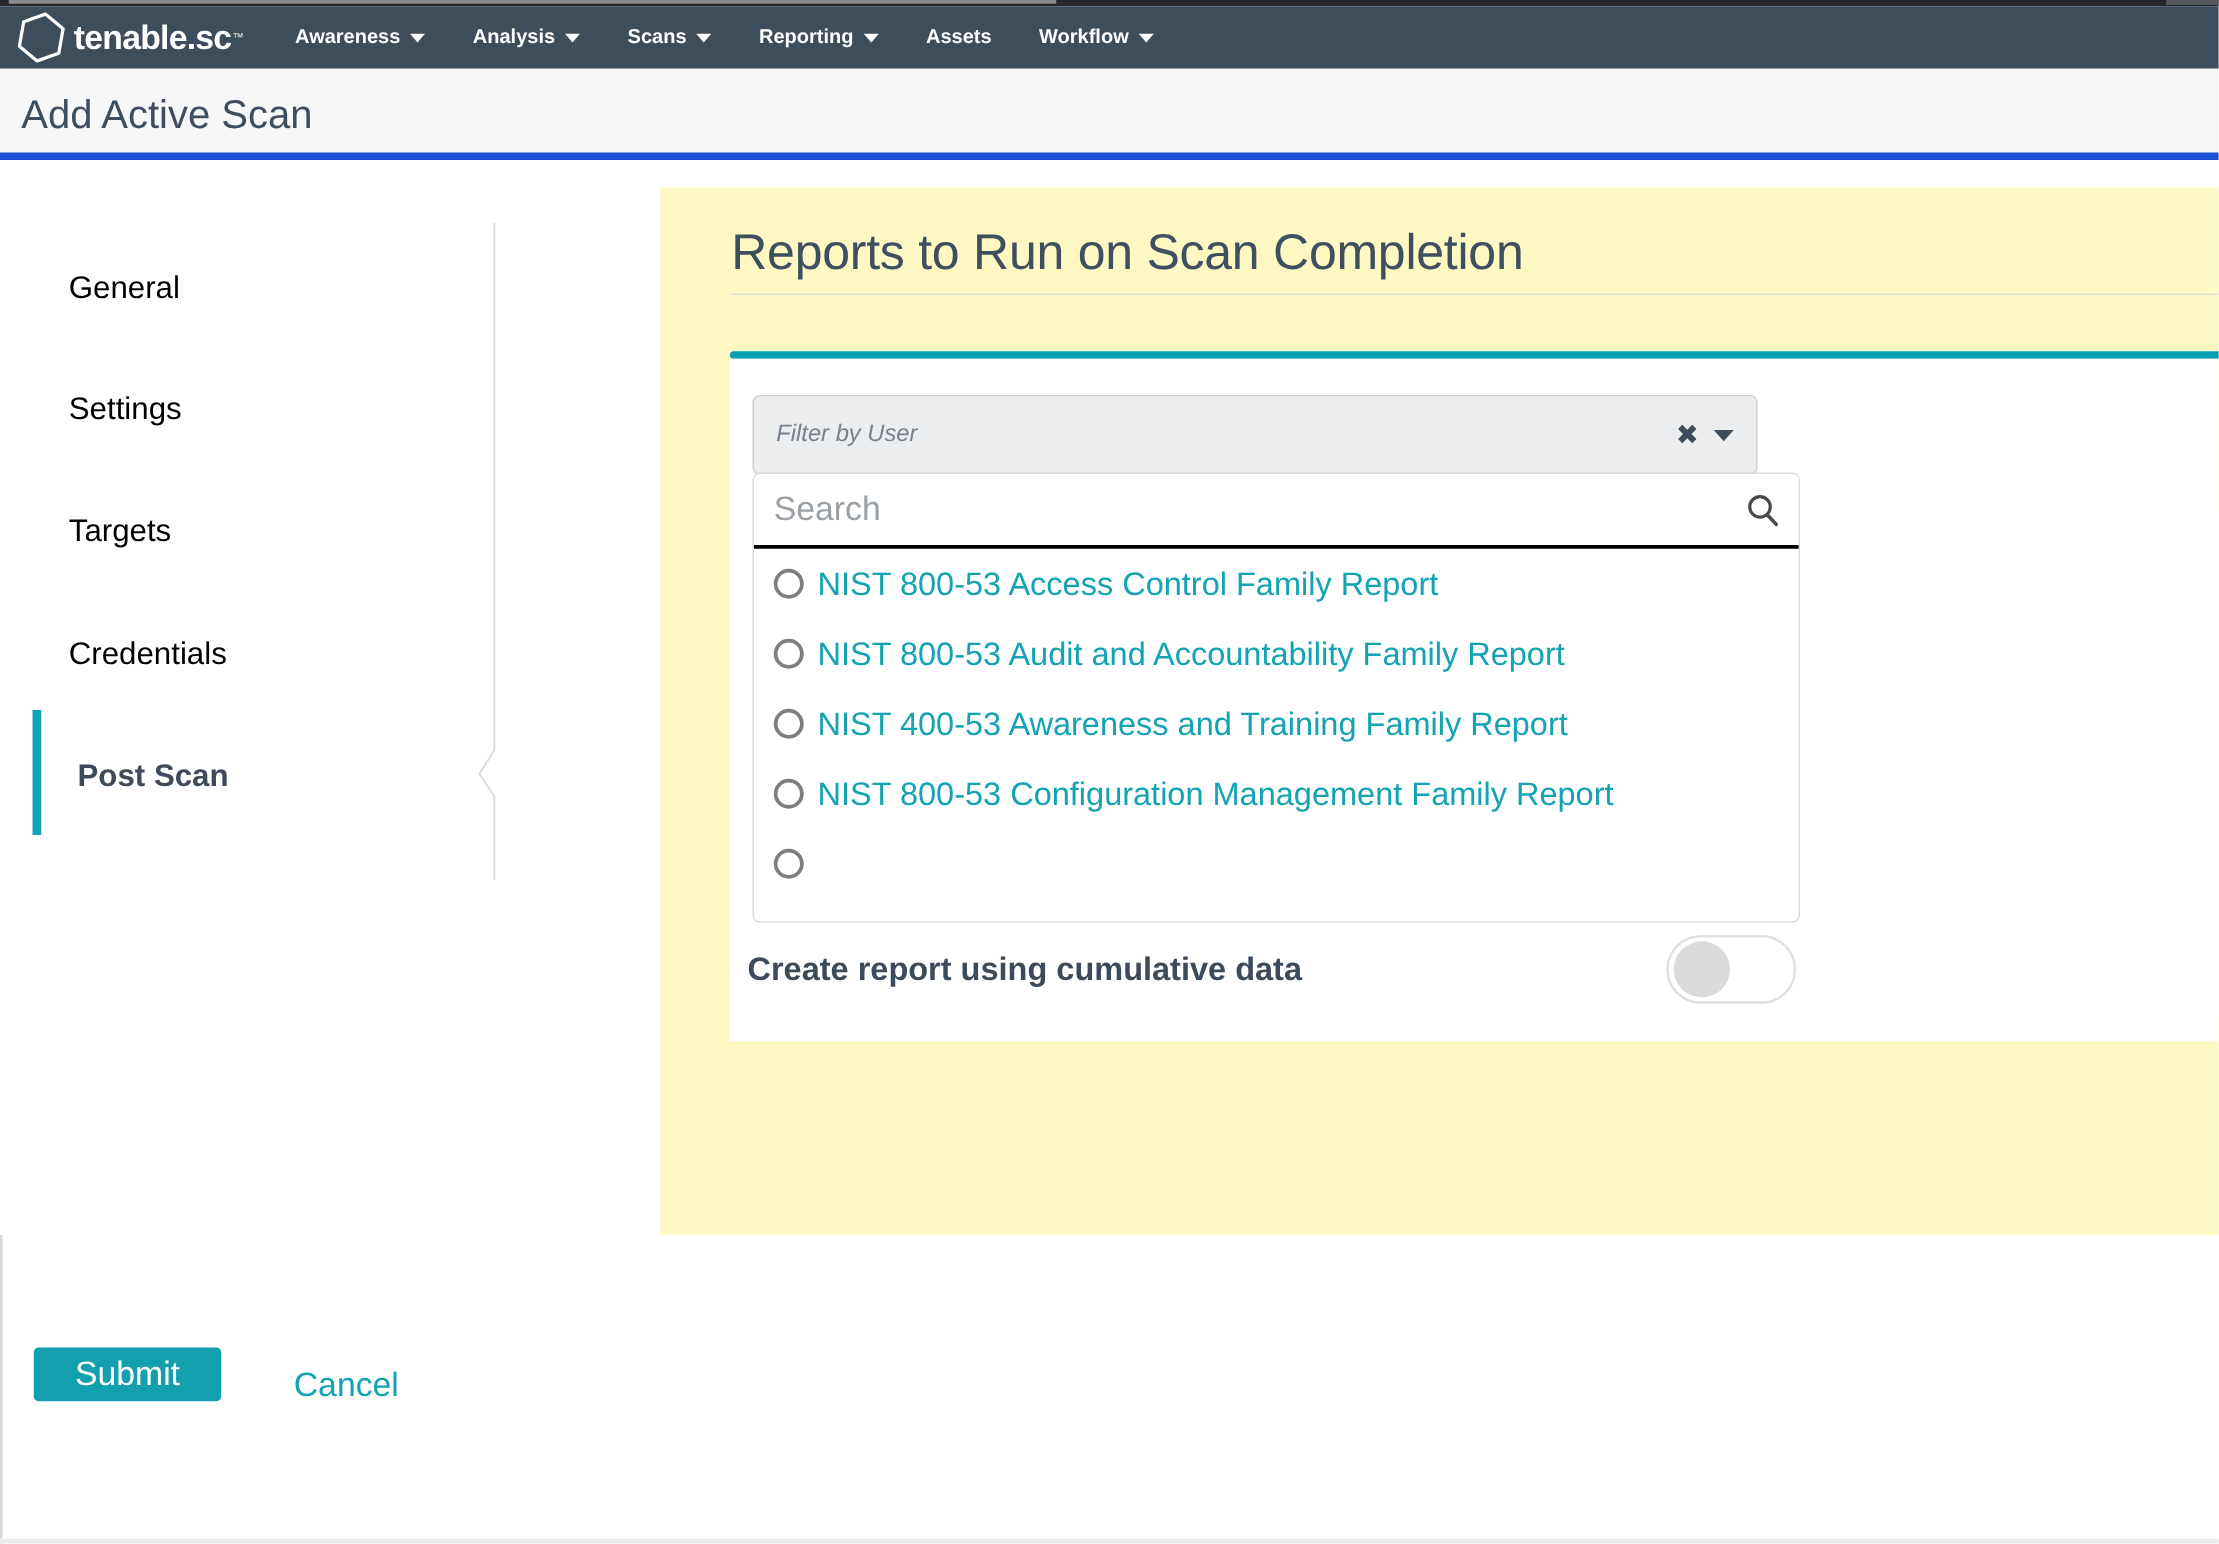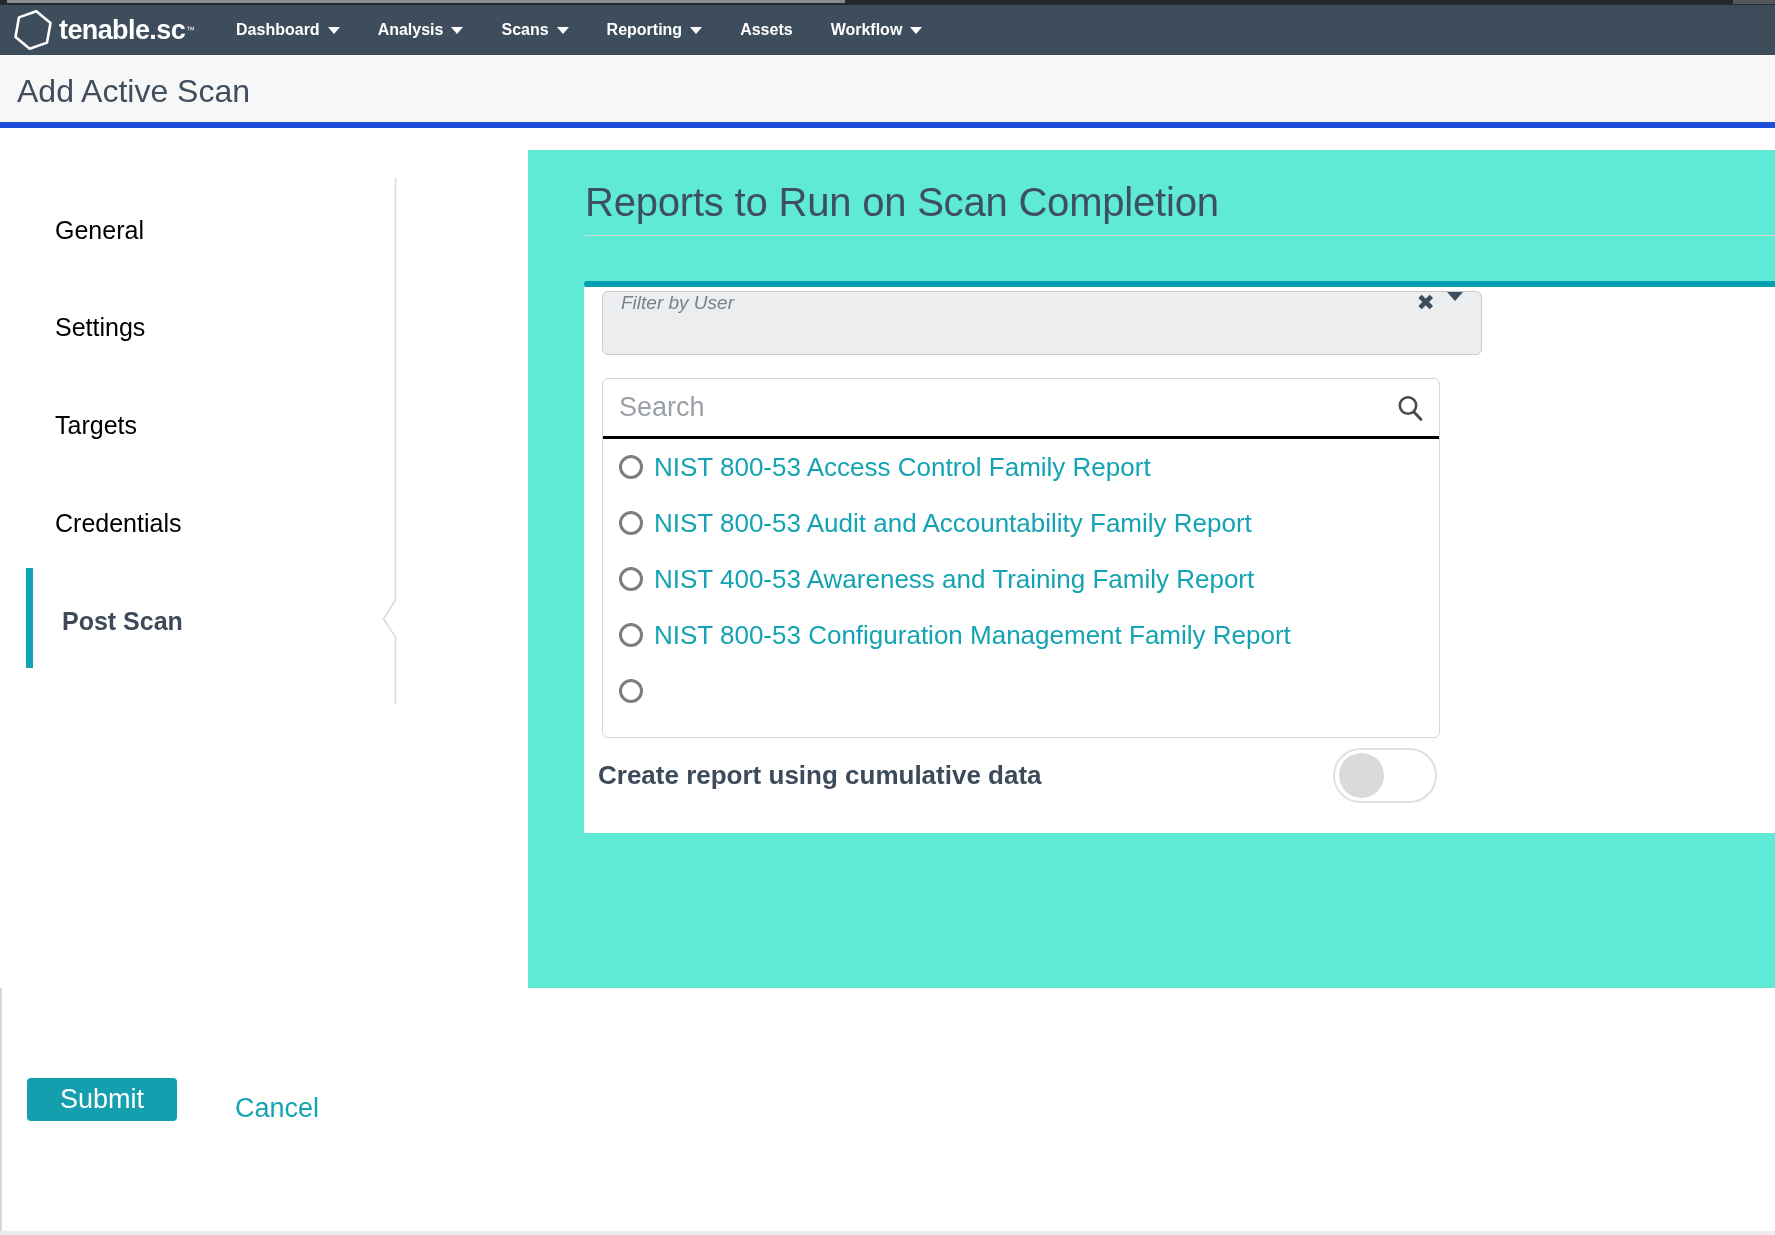--- a/index.html
+++ b/index.html
@@ -40,33 +40,33 @@
 
   
   .sidebar { position:absolute; left:0; top:128px; width:528px; height:860px; background:#fff; }
   .step { position:absolute; left:55px; height:36px; line-height:36px; font-size:25px;
           color:#000000; cursor:pointer; white-space:nowrap; }
   .step.active { left:62px; color:#3e4a59; font-weight:bold; cursor:default; }
   .active-bar { position:absolute; left:26px; top:440px; width:7px; height:100px; background:#0fa3b3; }
   .divider-svg { position:absolute; left:382px; top:50px; }
 
   
-  .panel { position:absolute; left:528px; top:150px; width:1247px; height:838px; background:#5eead4; }
+  .panel { position:absolute; left:528px; top:150px; width:1247px; height:838px; background:#fef9c3; }
   .panel h2 { position:absolute; left:57px; top:30px; font-size:40px; font-weight:300;
               color:#3e4f60; letter-spacing:-0.2px; }
   .panel .h-rule { position:absolute; left:57px; right:0; top:85px; height:1px; background:#dcdcdc; }
 
   .teal-bar { position:absolute; left:56px; right:0; top:131px; height:6px; background:#00a0b2;
               border-top-left-radius:4px; border-bottom-left-radius:4px; }
   .card { position:absolute; left:56px; right:0; top:137px; height:546px; background:#fff; }
 
   
-  .filter-box { position:absolute; left:18px; top:4px; width:880px; height:64px;
+  .filter-box { position:absolute; left:18px; top:29px; width:804px; height:64px;
                 background:#ebedee; border:1px solid #c7cacd; border-radius:6px;
-                display:flex; align-items:flex-start; cursor:pointer; }
+                display:flex; align-items:center; cursor:pointer; }
   .filter-placeholder { font-style:italic; font-size:19px; color:#76828e; margin-left:18px; flex:1; }
   .filter-clear { font-size:22px; color:#3e4d5c; font-weight:bold; line-height:1; cursor:pointer; }
   .filter-caret { width:0; height:0; border-left:8px solid transparent; border-right:8px solid transparent;
                   border-top:9px solid #3e4d5c; margin:0 18px 0 12px; cursor:pointer; }
 
   
   .search-list { position:absolute; left:18px; top:91px; width:838px; height:360px;
                  background:#fff; border:1px solid #d3d5d7; border-radius:6px; overflow:hidden; }
   .search-row { height:60px; border-bottom:3px solid #000000; display:flex; align-items:center; padding:0 14px 0 8px;justify-content:flex-end; }
   .search-input { flex:1; border:none; outline:none; font-size:27px; color:#444; padding-left:8px;
@@ -108,21 +108,21 @@
       <g transform="rotate(10 20 21)">
         <polygon points="20,2 36,11 36,31 20,40 4,31 4,11" fill="none" stroke="#ffffff" stroke-width="2.6" stroke-linejoin="round"></polygon>
       </g>
     </svg>
     <span class="brand-text">tenable.sc</span>
     <span class="brand-tm">™</span>
   </div>
   <ul class="nav-items">
 
       <li class="nav-item">
-        <span class="nav-label">Dashboard</span>
+        <span class="nav-label">Awareness</span>
         <span class="caret"></span>
       </li>
 
       <li class="nav-item">
         <span class="nav-label">Analysis</span>
         <span class="caret"></span>
       </li>
 
       <li class="nav-item">
         <span class="nav-label">Scans</span>

